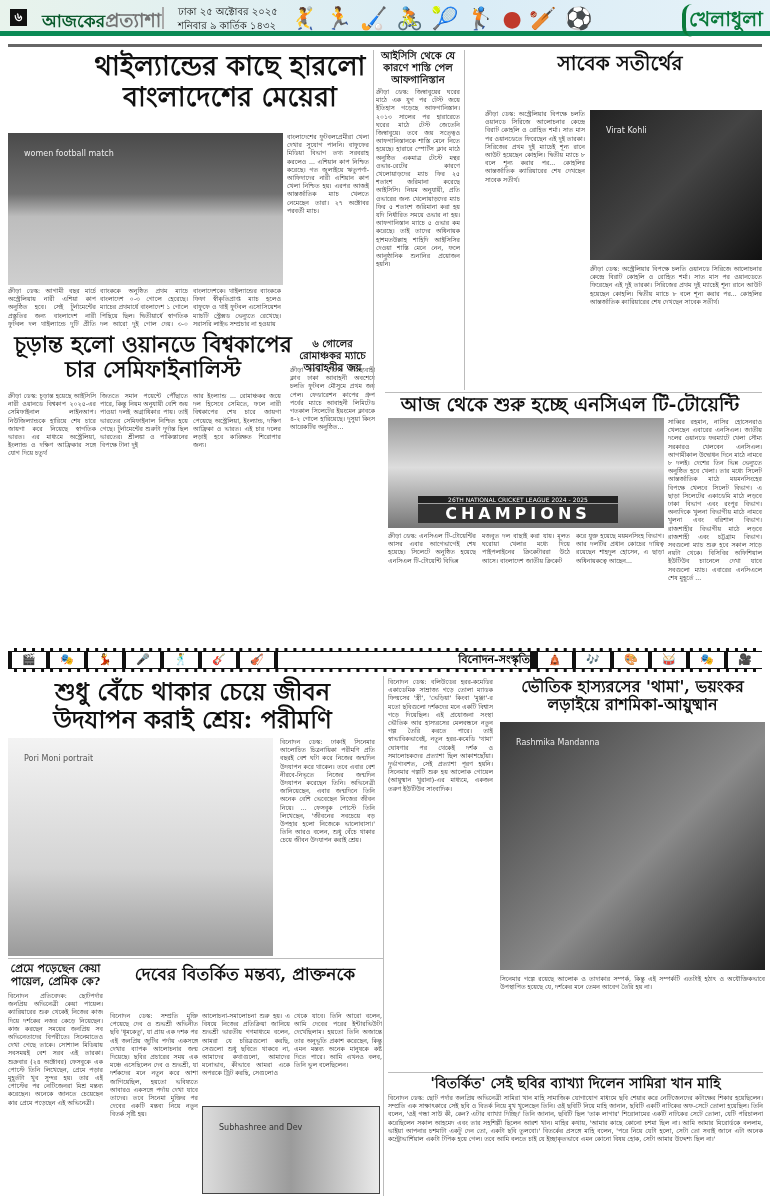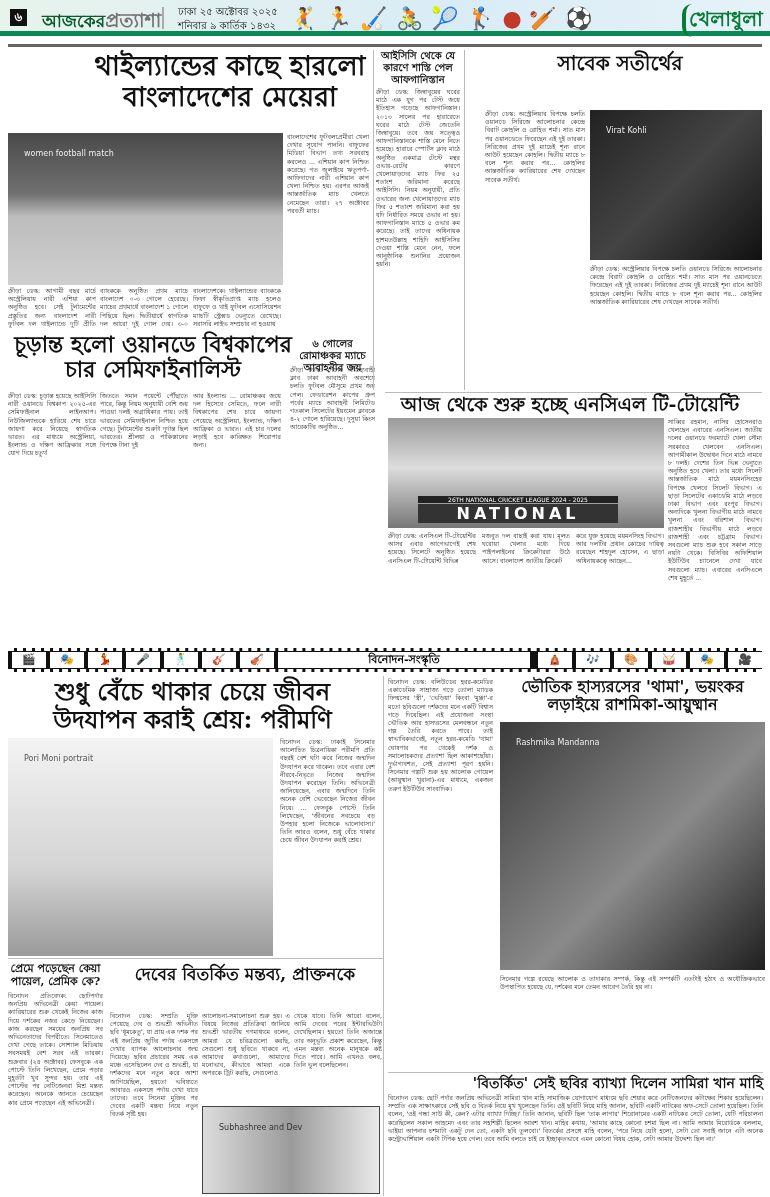--- a/index.html
+++ b/index.html
@@ -20,21 +20,21 @@
 
 .hl-big{font-family:"DejaVu Serif",serif;font-weight:bold;text-align:center;line-height:1.15}
 .body-text{font-size:6.2px;line-height:8.2px;color:#222;text-align:justify;overflow:hidden}
 .col-rule{background:#bbb;width:1px}
 .photo{background:linear-gradient(135deg,#bfbfbf,#6d6d6d 40%,#2e2e2e);overflow:hidden}
 .lbl{font-size:8px;color:#eee;padding:16px}
 .sub-hl{font-family:"DejaVu Serif",serif;font-weight:bold;text-align:center;font-size:12px;line-height:14px}
 
 #film{left:8px;top:648px;width:754px;height:24px;background:#111;border-top:3px dashed #fff;border-bottom:3px dashed #fff;display:flex;align-items:center}
 #film .fr{width:34px;height:16px;background:#fff;margin-left:4px;font-size:11px;text-align:center;line-height:16px;color:#000}
-#film .ban{flex:1;height:16px;background:#fff;margin:0 4px;font-size:11px;text-align:center;line-height:16px;color:#000;font-weight:bold}
+#film .ban{flex:1;height:16px;background:#fff;margin:0 4px;font-size:11px;text-align:right;line-height:16px;color:#000;font-weight:bold}
 .box{border:1px solid #444}
 </style>
 </head>
 <body>
 
 <div id="hdr" class="abs"></div>
 <div id="pgno" class="abs">৬</div>
 <div id="brand" class="abs"><span>আজকের</span><span class="hl">প্রত্যাশা</span></div>
 <div id="sepv" class="abs"></div>
 <div id="date1" class="abs">ঢাকা ২৫ অক্টোবর ২০২৫</div>
@@ -84,21 +84,21 @@
 <div class="abs body-text" style="left:8px;top:392px;width:88px;height:230px">ক্রীড়া ডেস্ক: চূড়ান্ত হয়েছে আইসিসি নারী ওয়ানডে বিশ্বকাপ ২০২৫-এর সেমিফাইনাল লাইনআপ। নিউজিল্যান্ডকে হারিয়ে শেষ চারে জায়গা করে নিয়েছে স্বাগতিক ভারত। এর মাধ্যমে অস্ট্রেলিয়া, ইংল্যান্ড ও দক্ষিণ আফ্রিকার সঙ্গে যোগ দিয়ে চতুর্থ</div>
 <div class="abs body-text" style="left:100px;top:392px;width:88px;height:230px">জিততে সমান পয়েন্টে পৌঁছাতে পারে, কিন্তু নিয়ম অনুযায়ী বেশি জয় পাওয়া দলই অগ্রাধিকার পায়। তাই ভারতের সেমিফাইনাল নিশ্চিত হয়ে গেছে। টুর্নামেন্টের শুরুটা দুর্দান্ত ছিল ভারতের। শ্রীলঙ্কা ও পাকিস্তানের বিপক্ষে টানা দুই</div>
 <div class="abs body-text" style="left:193px;top:392px;width:88px;height:230px">আর ইংল্যান্ড ... রোমাঞ্চকর জয়ে দল হিসেবে সেমিতে, ফলে নারী বিশ্বকাপের শেষ চারে জায়গা পেয়েছে অস্ট্রেলিয়া, ইংল্যান্ড, দক্ষিণ আফ্রিকা ও ভারত। এই চার দলের লড়াই হবে কাঙ্ক্ষিত শিরোপার জন্য।</div>
 
 <div class="abs sub-hl" style="left:290px;top:338px;width:85px;font-size:10px;line-height:12px">৬ গোলের রোমাঞ্চকর ম্যাচে আবাহনীর জয়</div>
 <div class="abs body-text" style="left:290px;top:366px;width:85px;height:256px">ক্রীড়া ডেস্ক: দেশের ঐতিহ্যবাহী ক্লাব ঢাকা আবাহনী অবশেষে চলতি ফুটবল মৌসুমে প্রথম জয় পেল। ফেডারেশন কাপের গ্রুপ পর্বের ম্যাচে আবাহনী লিমিটেড গতকাল সিলেটের ইয়ংমেন ক্লাবকে ৪-২ গোলে হারিয়েছে। দুসুয়া কিংস আরেকটির অনুষ্ঠিত...</div>
 
 <div class="abs hl-big" style="left:380px;top:394px;width:380px;font-size:19px">আজ থেকে শুরু হচ্ছে এনসিএল টি-টোয়েন্টি</div>
 <div class="abs" style="left:388px;top:418px;width:276px;height:110px;background:linear-gradient(180deg,#9a9a9a,#ddd 45%,#777);overflow:hidden">
   <div style="position:absolute;left:30px;top:78px;width:200px;font-size:6px;color:#fff;background:#222;text-align:center">26TH NATIONAL CRICKET LEAGUE 2024 - 2025</div>
-  <div style="position:absolute;left:30px;top:86px;width:200px;font-size:16px;font-weight:bold;color:#fff;background:#333;text-align:center;letter-spacing:4px">NATIONAL</div>
+  <div style="position:absolute;left:30px;top:86px;width:200px;font-size:16px;font-weight:bold;color:#fff;background:#333;text-align:center;letter-spacing:4px">CHAMPIONS</div>
 </div>
 <div class="abs body-text" style="left:668px;top:418px;width:94px;height:200px">সাব্বির রহমান, নাসির হোসেনরাও খেলছেন এবারের এনসিএল। জাতীয় দলের ওয়ানডে ফরম্যাটে খেলা সৌম্য সরকারও খেলবেন এনসিএল। আগামীকাল উদ্বোধন দিনে মাঠে নামবে ৮ দলই। দেশের তিন ভিন্ন ভেন্যুতে অনুষ্ঠিত হবে খেলা। তার মধ্যে সিলেট আন্তর্জাতিক মাঠে ময়মনসিংহের বিপক্ষে খেলবে সিলেট বিভাগ। এ ছাড়া সিলেটের একাডেমি মাঠে লড়বে ঢাকা বিভাগ এবং রংপুর বিভাগ। অন্যদিকে খুলনা বিভাগীয় মাঠে নামবে খুলনা এবং বরিশাল বিভাগ। রাজশাহীর বিভাগীয় মাঠে লড়বে রাজশাহী এবং চট্টগ্রাম বিভাগ। সবগুলো ম্যাচ শুরু হবে সকাল সাড়ে নয়টা থেকে। বিসিবির অফিশিয়াল ইউটিউব চ্যানেলে দেখা যাবে সবগুলো ম্যাচ। এবারের এনসিএলে শেষ মুহূর্তে ...</div>
 <div class="abs body-text" style="left:388px;top:532px;width:88px;height:90px">ক্রীড়া ডেস্ক: এনসিএল টি-টোয়েন্টির আসর এবার আগেভাগেই শেষ হয়েছে। সিলেটে অনুষ্ঠিত হয়েছে এনসিএল টি-টোয়েন্টি বিভিন্ন</div>
 <div class="abs body-text" style="left:482px;top:532px;width:88px;height:90px">মজবুত দল বাছাই করা যায়। মূলত ঘরোয়া খেলার মধ্যে দিয়ে পাইপলাইনের ক্রিকেটাররা উঠে আসে। বাংলাদেশ জাতীয় ক্রিকেট</div>
 <div class="abs body-text" style="left:576px;top:532px;width:88px;height:90px">করে যুক্ত হয়েছে ময়মনসিংহ বিভাগ। আর দলটির প্রধান কোচের দায়িত্ব রয়েছেন শাহদুল হোসেন, এ ছাড়া অধিনায়কত্বে আছেন...</div>
 
 <div id="film" class="abs">
   <span class="fr">🎬</span>
   <span class="fr">🎭</span>
   <span class="fr">💃</span>
@@ -140,21 +140,21 @@
 <div class="abs hl-big" style="left:110px;top:965px;width:270px;font-size:17px">
   <div>দেবের বিতর্কিত মন্তব্য, প্রাক্তনকে</div>
 </div>
 <div class="abs body-text" style="left:110px;top:1012px;width:88px;height:180px">বিনোদন ডেস্ক: সম্প্রতি মুক্তি পেয়েছে দেব ও শুভশ্রী অভিনীত ছবি 'ধূমকেতু', যা প্রায় এক দশক পর এই জনপ্রিয় জুটির পর্দায় একসঙ্গে দেখার ব্যাপক আলোচনার জন্ম দিয়েছে। ছবির প্রচারের সময় এক মঞ্চে এসেছিলেন দেব ও শুভশ্রী, যা দর্শকদের মনে নতুন করে আশা জাগিয়েছিল, হয়তো ভবিষ্যতে আবারও একসঙ্গে পর্দায় দেখা যাবে তাদের। তবে সিনেমা মুক্তির পর দেবের একটি মন্তব্য নিয়ে নতুন বিতর্ক সৃষ্টি হয়।</div>
 <div class="abs body-text" style="left:202px;top:1012px;width:88px;height:90px">আলোচনা-সমালোচনা শুরু হয়। এ বিষয়ে নিজের প্রতিক্রিয়া জানিয়ে শুভশ্রী ভারতীয় গণমাধ্যমে বলেন, আমরা যে চরিত্রগুলো করছি, সেগুলো শুধু ছবিতে থাকবে না, আমাদের কথাগুলো, আমাদের মনোভাব, কীভাবে আমরা একে অপরকে ট্রিট করছি, সেগুলোও</div>
 <div class="abs body-text" style="left:294px;top:1012px;width:88px;height:90px">থেকে যাবে। তিনি আরো বলেন, আমি দেবের পরের ইন্টারভিউটা দেখেছিলাম। হয়তো তিনি অজান্তে তার অনুভূতি প্রকাশ করেছেন, কিন্তু এমন মন্তব্য অনেক মানুষকে কষ্ট দিতে পারে। আমি এখনও বলব, তিনি ভুল বলেছিলেন।</div>
 <div class="abs photo box" style="left:202px;top:1106px;width:178px;height:88px;background:linear-gradient(90deg,#dcdcdc,#9b9b9b 50%,#eaeaea)">
   <div class="lbl" style="color:#333">Subhashree and Dev</div>
 </div>
 
-<div class="abs hl-big" style="left:388px;top:1075px;width:375px;font-size:14px;text-align:right">'বিতর্কিত' সেই ছবির ব্যাখ্যা দিলেন সামিরা খান মাহি</div>
+<div class="abs hl-big" style="left:388px;top:1075px;width:375px;font-size:14px;text-align:center">'বিতর্কিত' সেই ছবির ব্যাখ্যা দিলেন সামিরা খান মাহি</div>
 <div class="abs body-text" style="left:388px;top:1094px;width:375px;height:100px">বিনোদন ডেস্ক: ছোট পর্দার জনপ্রিয় অভিনেত্রী সামিরা খান মাহি সামাজিক যোগাযোগ মাধ্যমে ছবি শেয়ার করে নেটিজেনদের কটাক্ষের শিকার হয়েছিলেন। সম্প্রতি এক সাক্ষাৎকারে সেই ছবি ও বিতর্ক নিয়ে মুখ খুলেছেন তিনি। ওই ছবিটি নিয়ে মাহি জানান, ছবিটি একটি নাটকের অফ-সেটে তোলা হয়েছিল। তিনি বলেন, 'ওই গন্ধা সাউ কী, কেন? এটার ব্যাখ্যা দিচ্ছি।' তিনি জানান, ছবিটি ছিল 'তাক লাগার' শিরোনামের একটি নাটকের সেটে তোলা, যেটি পরিচালনা করেছিলেন সকাল আহমেদ এবং তার সহশিল্পী ছিলেন আরশ খান। মাহির কথায়, 'আমার কাছে কোনো চশমা ছিল না। আমি আমার মিরোর্ডকে বললাম, ভাইয়া আপনার চশমাটা একটু দেন তো, একটা ছবি তুলবো।' বিতর্কের প্রসঙ্গে মাহি বলেন, 'পরে নিয়ে যেটা হলো, সেটা তো সবাই জানে এটা অনেক কন্ট্রোভার্শিয়াল একটা টপিক হয়ে গেল। তবে আমি বলতে চাই যে ইচ্ছাকৃতভাবে এমন কোনো বিষয় হোক, সেটা আমার উদ্দেশ্য ছিল না।'</div>
 
 <div class="abs col-rule" style="left:373px;top:50px;height:340px"></div>
 <div class="abs col-rule" style="left:464px;top:50px;height:340px"></div>
 <div class="abs" style="left:385px;top:392px;width:377px;height:1px;background:#bbb"></div>
 <div class="abs col-rule" style="left:383px;top:676px;height:520px"></div>
 <div class="abs" style="left:8px;top:958px;width:375px;height:1px;background:#bbb"></div>
 <div class="abs" style="left:388px;top:1072px;width:375px;height:1px;background:#bbb"></div>
 
 </body></html>

